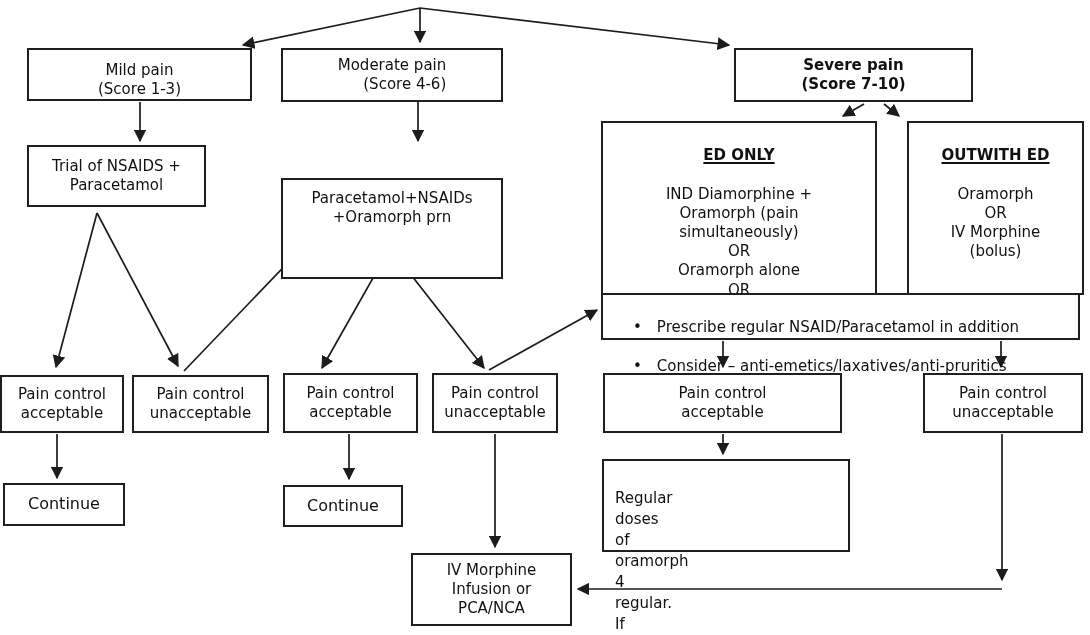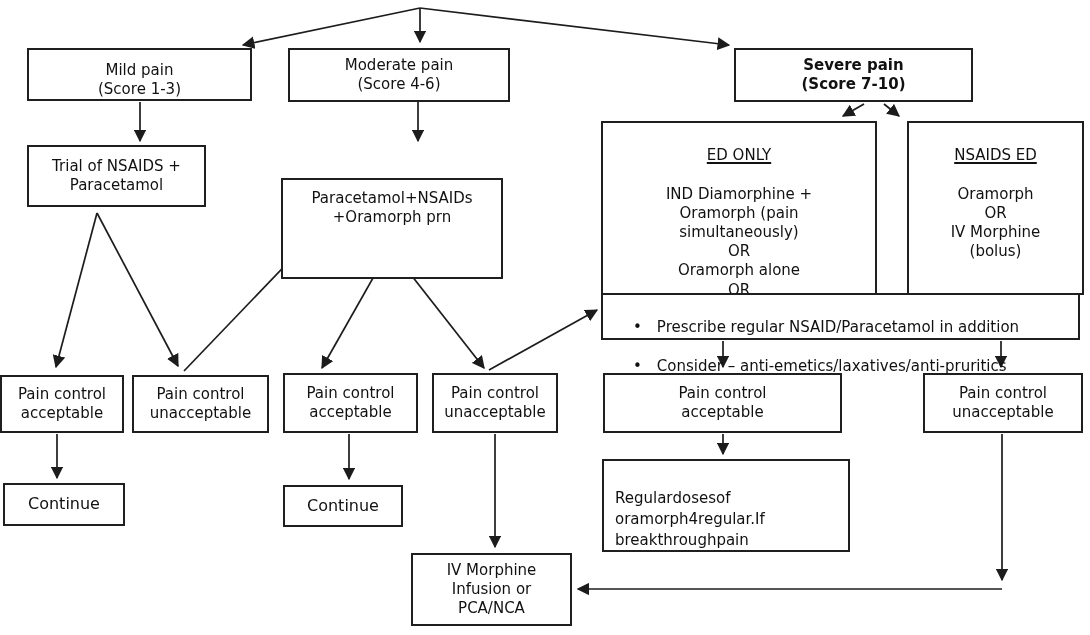--- a/index.html
+++ b/index.html
@@ -10,52 +10,52 @@
   }
   svg.arrows { position:absolute; left:0; top:0; z-index:1; }
   .node {
     position:absolute; box-sizing:border-box; border:2px solid #1f1f1f;
     background:#ffffff; display:flex; align-items:center; justify-content:center;
     text-align:center; white-space:pre-line; font-size:15px; line-height:1.28;
     z-index:2;
   }
   
   #mild      { left:27px;  top:48px;  width:225px; height:53px;align-items:flex-end; }
-  #moderate  { left:288px; top:48px;  width:222px; height:54px; }
+  #moderate  { left:281px; top:48px;  width:222px; height:54px;text-align:right; }
   #severe    { left:734px; top:48px;  width:239px; height:54px;font-weight:bold; }
   
   #trial     { left:27px;  top:145px; width:179px; height:62px; }
   #para      { left:281px; top:146px; width:222px; height:101px;
                align-items:flex-start; padding-top:9px;margin-top:32px; }
   
   #ed-only   { left:601px; top:121px; width:276px; height:174px;
                display:block; padding-top:4px; z-index:2; overflow:hidden; }
   #outwith   { left:907px; top:121px; width:177px; height:174px;
                display:block; padding-top:4px; z-index:2; }
-  .box-heading { font-weight:normal; text-decoration:underline;
+  .box-heading { font-weight:bold; text-decoration:underline;
                text-decoration-thickness:2px; text-underline-offset:2px; }
   .box-body  { white-space:pre-line; }
   
   #bullets   { left:601px; top:293px; width:479px; height:47px;
                display:block; text-align:left; z-index:3; padding-top:3px; }
   .bullet-row { display:flex; gap:15px; padding-left:30px; line-height:20px; }
   .bullet-dot { flex:0 0 auto; }
   
   #pc1 { left:0px;   top:375px; width:124px; height:58px; }
   #pc2 { left:132px; top:375px; width:137px; height:58px; }
   #pc3 { left:283px; top:373px; width:135px; height:60px; }
   #pc4 { left:432px; top:373px; width:126px; height:60px; }
   #pc5 { left:603px; top:373px; width:239px; height:60px; }
   #pc6 { left:923px; top:373px; width:160px; height:60px; }
   
   #continue1 { left:3px;   top:483px; width:122px; height:43px; font-size:16px; }
   #continue2 { left:283px; top:485px; width:120px; height:42px; font-size:16px; }
   #regular   { left:602px; top:459px; width:248px; height:93px;
                display:block; text-align:left; padding:6px 11px; line-height:21px; }
-  .jline { display:flex; justify-content:flex-start; }
+  .jline { display:flex; justify-content:space-between;flex-direction:column; }
   #iv-box    { left:411px; top:553px; width:161px; height:73px; }
 </style>
 </head>
 <body>
 
 <div class="canvas">
 
   <svg class="arrows" width="1090" height="635" viewBox="0 0 1090 635">
     <defs>
       <marker id="ah" viewBox="0 0 10 10" refX="9" refY="5" markerWidth="7.5" markerHeight="7.5" orient="auto-start-reverse">
@@ -117,21 +117,21 @@
     <div class="box-body">IND Diamorphine +
 Oramorph (pain
 simultaneously)
 OR
 Oramorph alone
 OR
 IV Morphine (bolus)</div>
   </div>
 
   <div class="node" id="outwith">
-    <div class="box-heading">NSAIDS ED</div>
+    <div class="box-heading">OUTWITH ED</div>
     <div class="box-body">Oramorph
 OR
 IV Morphine
 (bolus)</div>
   </div>
 
   <div class="node" id="bullets">
     <div class="bullet-row">
       <span class="bullet-dot">•</span>
       <span>Prescribe regular NSAID/Paracetamol in addition</span>

